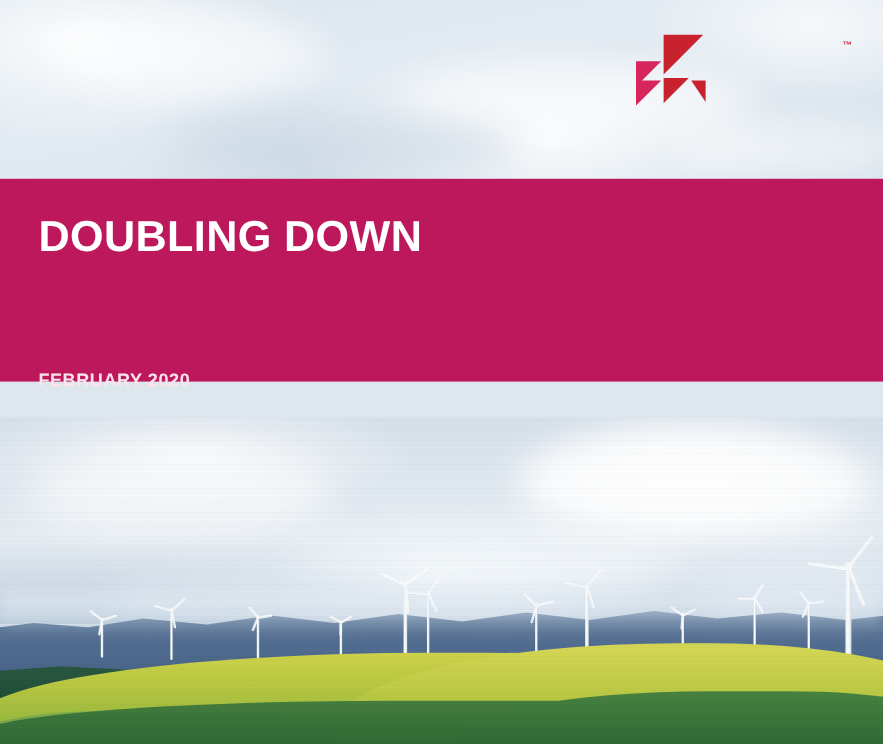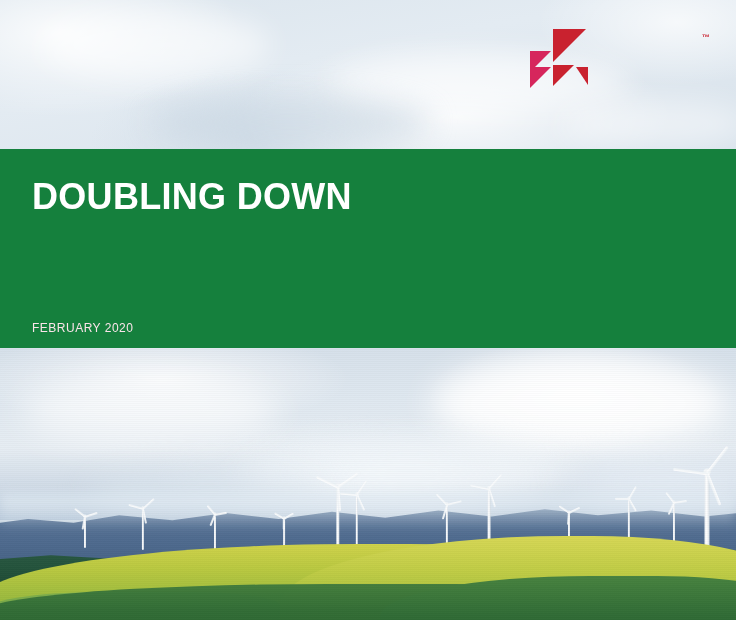--- a/index.html
+++ b/index.html
@@ -95,22 +95,22 @@
     color: #c9222f;
     white-space: nowrap;
   }
 
   
   .banner {
     position: absolute;
     left: 0;
     top: 149px;
     width: 736px;
-    height: 199px;
-    background: #15803d;
+    height: 169px;
+    background: #be185d;
   }
   .banner-title {
     position: absolute;
     left: 32px;
     top: 28px;
     font-family: "Liberation Sans", sans-serif;
     font-weight: bold;
     font-size: 36px;
     letter-spacing: 0.3px;
     color: #ffffff;
@@ -125,24 +125,24 @@
     font-family: "Liberation Sans", sans-serif;
     font-weight: normal;
     font-size: 28px;
     letter-spacing: 0.2px;
     color: #fdf2f5;
     line-height: 33px;
   }
   .banner-date {
     position: absolute;
     left: 32px;
-    top: 172px;
-    font-family: "Liberation Sans", sans-serif;
-    font-weight: normal;
-    font-size: 12px;
+    top: 160px;
+    font-family: "Liberation Sans", sans-serif;
+    font-weight: bold;
+    font-size: 15px;
     letter-spacing: 0.5px;
     color: #fbe4ea;
     white-space: nowrap;
   }
 
   
   .photo {
     position: absolute;
     left: 0;
     top: 348px;

